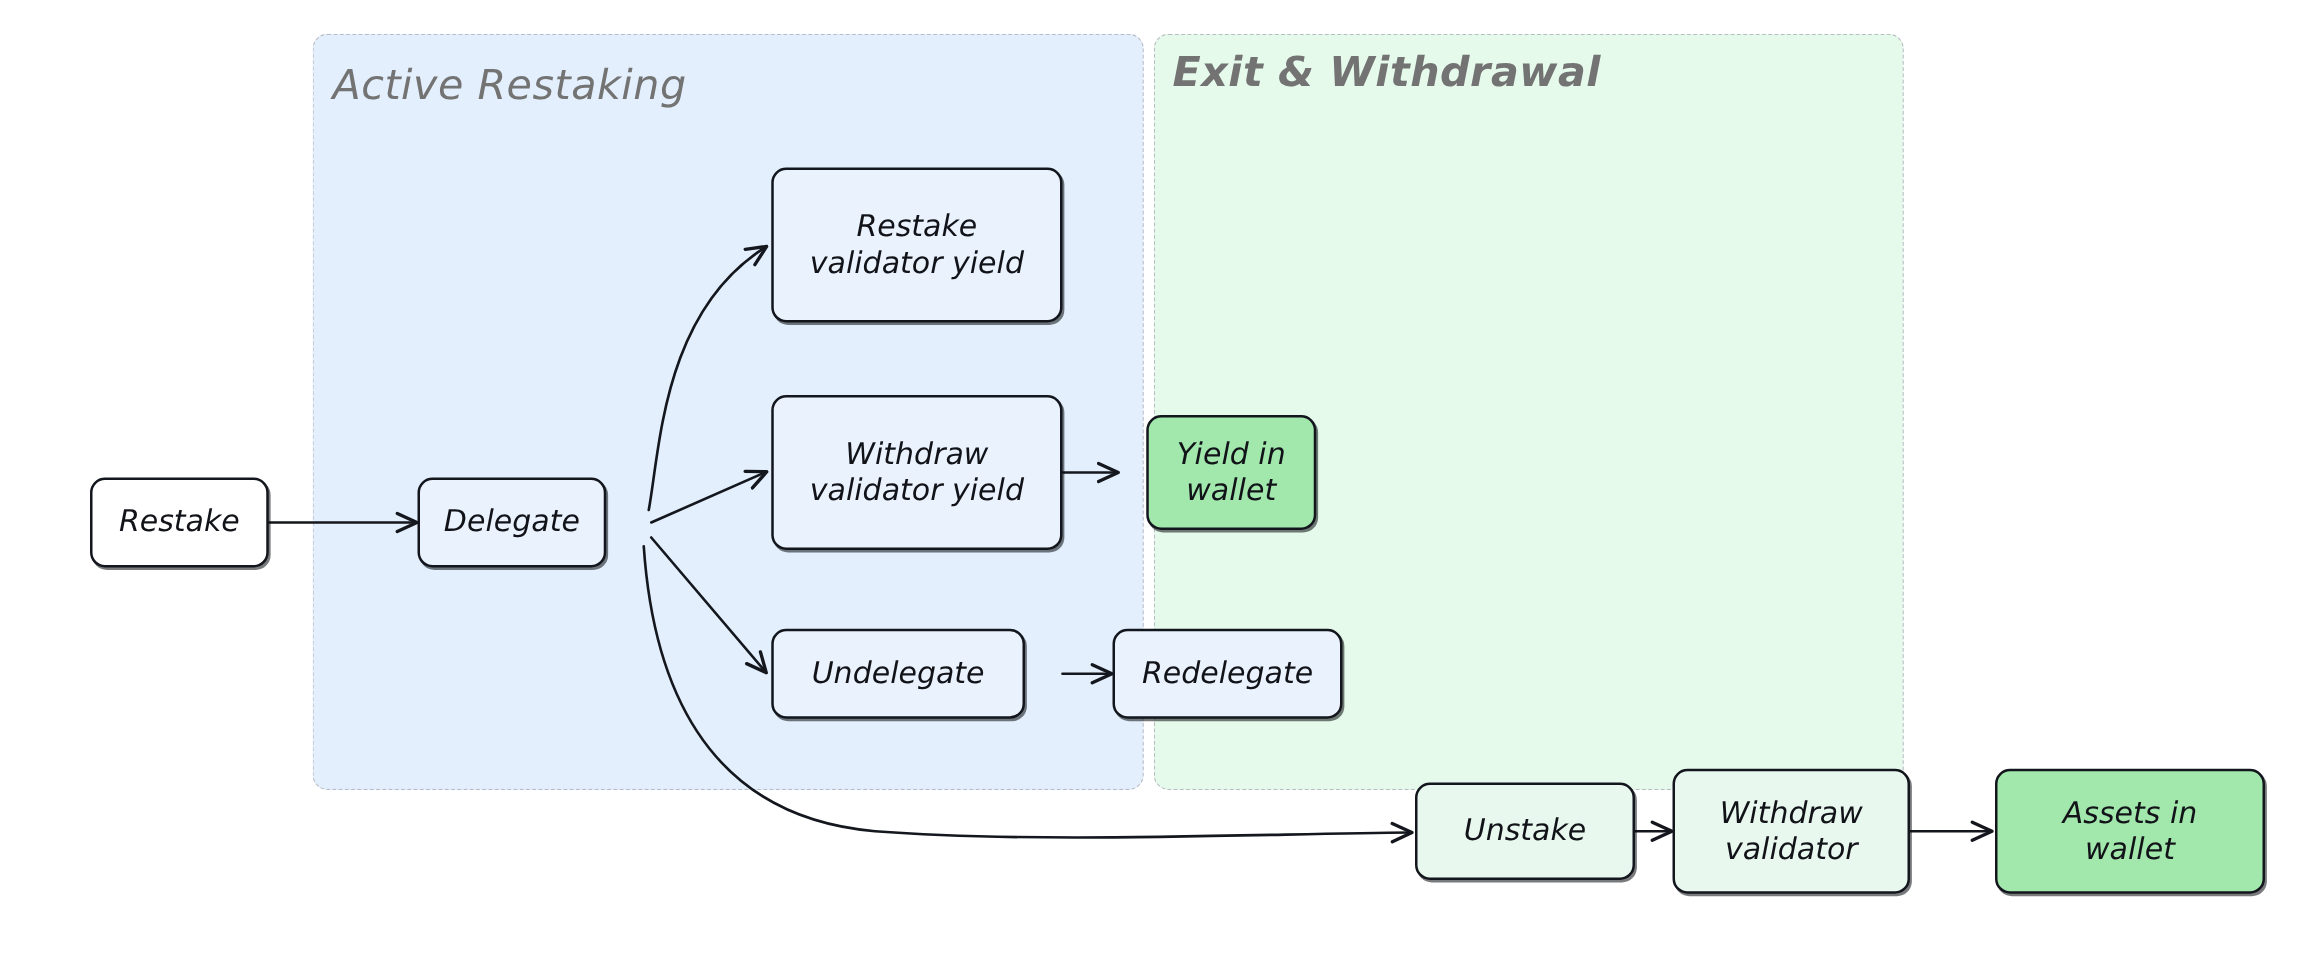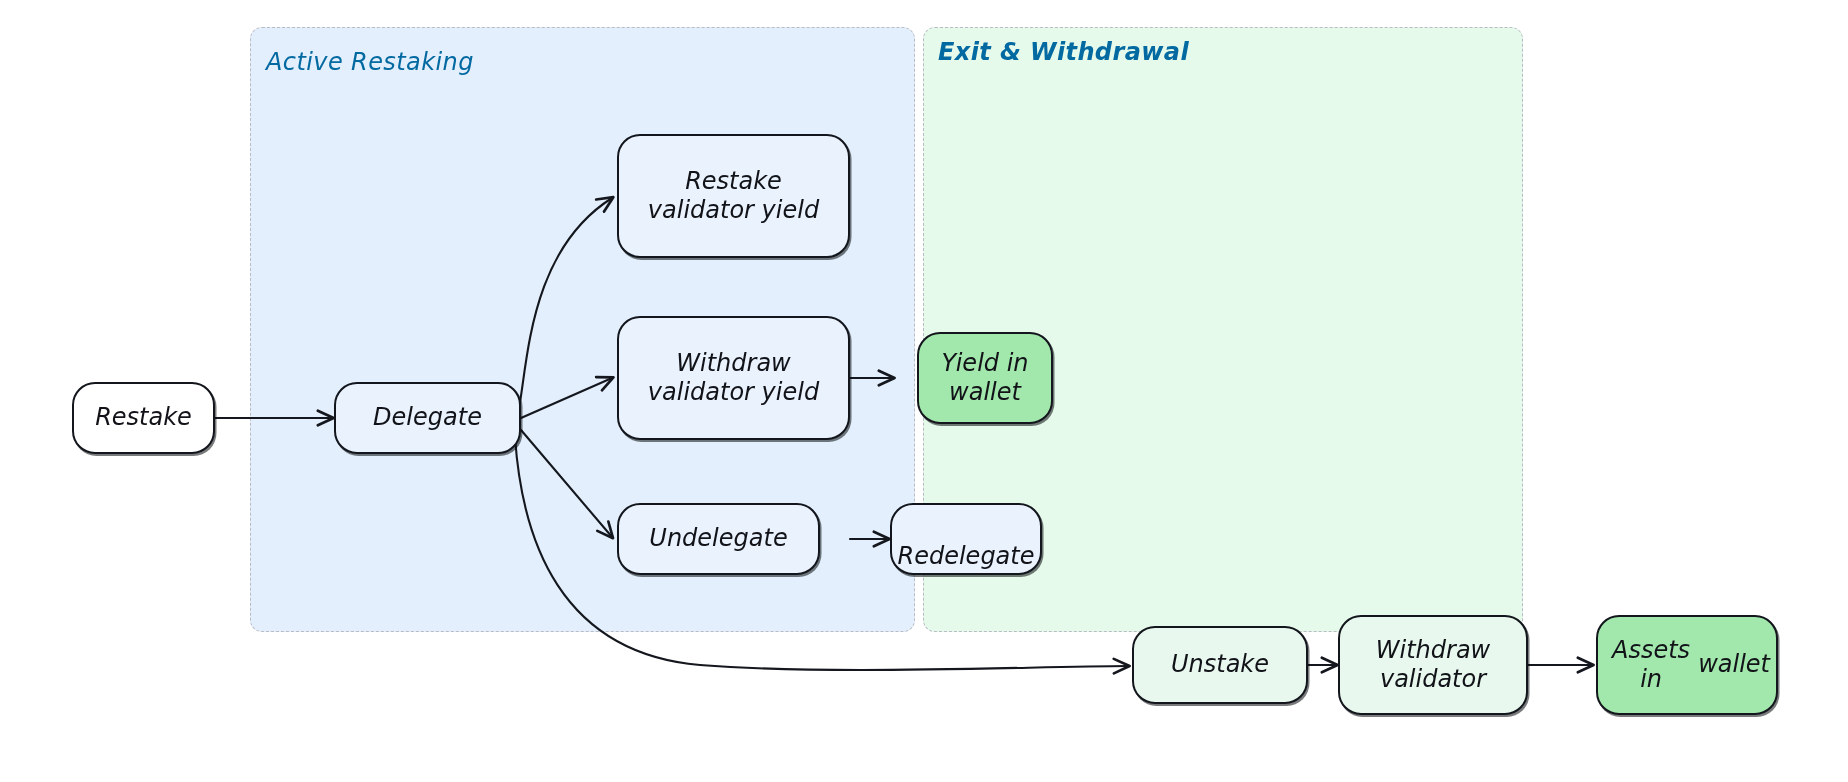--- a/index.html
+++ b/index.html
@@ -30,32 +30,32 @@
   .cluster {
     position: absolute;
     border: 1.6px dashed #b9bcc4;
     border-radius: 12px;
     box-sizing: border-box;
     z-index: 1;
   }
   .cluster-label {
     position: absolute;
     font-family: "DejaVu Sans", sans-serif;
-    font-size: 24px;
+    font-size: 33px;
     font-style: italic;
-    color: #0369a1;
+    color: #737373;
     white-space: nowrap;
     letter-spacing: 0.4px;
     z-index: 3;
   }
   .node {
     position: absolute;
     box-sizing: border-box;
     border: 2.1px solid #13161c;
-    border-radius: 23px;
+    border-radius: 12px;
     display: flex;
     align-items: center;
     justify-content: center;
     text-align: center;
     font-family: "DejaVu Sans", sans-serif;
     font-size: 24px;
     font-style: italic;
     line-height: 1.22;
     color: #111318;
     z-index: 6;
@@ -104,21 +104,21 @@
       <path d="M 1280 665 L 1336 665" marker-end="url(#arrow)"></path>
 
       <path d="M 1528 665 L 1592 665" marker-end="url(#arrow)"></path>
     </g>
   </svg>
 
   <div class="node node-white" style="left:72px; top:382px; width:143px; height:72px;">
     <span class="lbl">Restake</span>
   </div>
 
-  <div class="node node-blue" style="left:334px; top:382px; width:187px; height:72px;">
+  <div class="node node-blue" style="left:334px; top:382px; width:151px; height:72px;">
     <span class="lbl">Delegate</span>
   </div>
 
   <div class="node node-blue" style="left:617px; top:134px; width:233px; height:124px; flex-direction:column;">
     <span class="lbl">Restake</span>
     <span class="lbl">validator yield</span>
   </div>
 
   <div class="node node-blue" style="left:617px; top:316px; width:233px; height:124px; flex-direction:column;">
     <span class="lbl">Withdraw</span>
@@ -127,31 +127,31 @@
 
   <div class="node node-accent-green" style="left:896px; top:332px; width:136px; height:92px; flex-direction:column;margin-left:21px;">
     <span class="lbl">Yield in</span>
     <span class="lbl">wallet</span>
   </div>
 
   <div class="node node-blue" style="left:617px; top:503px; width:203px; height:72px;">
     <span class="lbl">Undelegate</span>
   </div>
 
-  <div class="node node-blue" style="left:890px; top:503px; width:152px; height:72px;align-items:flex-end;">
+  <div class="node node-blue" style="left:890px; top:503px; width:184px; height:72px;">
     <span class="lbl">Redelegate</span>
   </div>
 
   <div class="node node-green-bg" style="left:1132px; top:626px; width:176px; height:78px;">
     <span class="lbl">Unstake</span>
   </div>
 
   <div class="node node-green-bg" style="left:1338px; top:615px; width:190px; height:100px; flex-direction:column;">
     <span class="lbl">Withdraw</span>
     <span class="lbl">validator</span>
   </div>
 
-  <div class="node node-accent-green" style="left:1596px; top:615px; width:182px; height:100px; ">
+  <div class="node node-accent-green" style="left:1596px; top:615px; width:216px; height:100px; flex-direction:column;">
     <span class="lbl">Assets in</span>
     <span class="lbl">wallet</span>
   </div>
 
 </div>
 
 </body></html>

